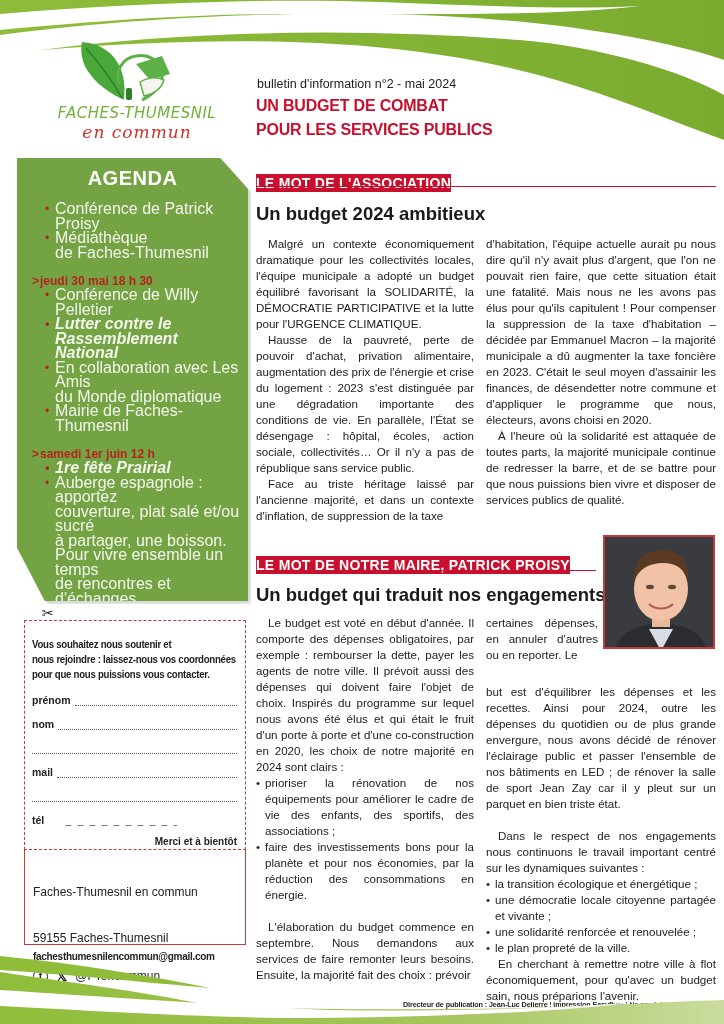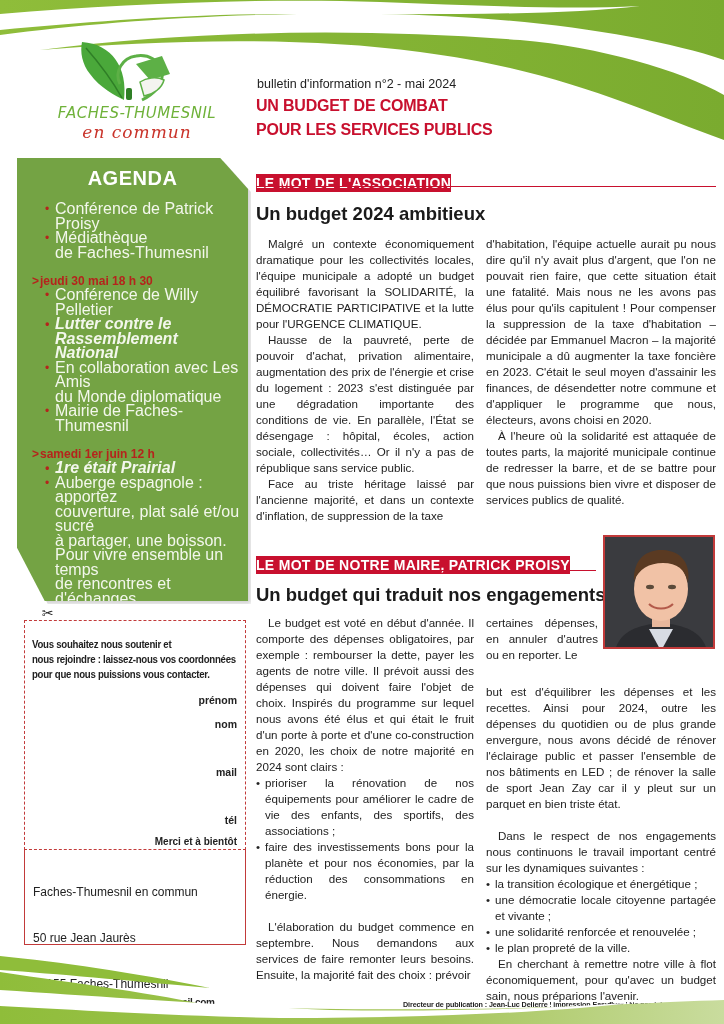--- a/index.html
+++ b/index.html
@@ -47,21 +47,21 @@
   .event li .indent1 { display: block; padding-left: 12px; }
   .event li .indent2 { display: block; padding-left: 40px; }
 
   
   .scissors { position: absolute; left: 42px; top: 605px; font-size: 14px; color: #222; }
   .coupon { position: absolute; left: 24px; top: 620px; width: 222px; height: 230px;
             border: 1.5px dashed #c23a3a; padding: 16px 8px 0 7px; }
   .coupon-intro { font-family: "Liberation Sans", sans-serif; font-weight: bold; font-size: 10.5px;
                   line-height: 15px; color: #222; letter-spacing: -0.3px; transform: scaleX(0.92); transform-origin: left; width: 225px; }
   .field { display: flex; align-items: flex-end; font-family: "Liberation Sans", sans-serif;
-           font-weight: bold; font-size: 10.5px; color: #222; height: 12px; margin-top: 12px; flex-direction: column; }
+           font-weight: bold; font-size: 10.5px; color: #222; height: 12px; margin-top: 12px; }
   .field .line { flex: 1; border-bottom: 1px dotted #555; margin-left: 4px; height: 9px; }
   .field.blank { margin-top: 12px; }
   .field.tel .line { border-bottom: none; background-image: linear-gradient(to right, #777 50%, transparent 50%);
                      background-size: 12px 1px; background-repeat: repeat-x; background-position: bottom;
                      margin-left: 18px; margin-right: 60px; height: 6px; }
   .coupon-thanks { text-align: right; font-family: "Liberation Sans", sans-serif; font-weight: bold;
                    font-size: 10px; margin-top: 10px; color: #222; }
 
   .contact { position: absolute; left: 24px; top: 849px; width: 222px; height: 96px;
              border: 1.5px solid #c23a3a; border-top: none; padding: 5px 8px; }
@@ -144,21 +144,21 @@
       <li>Conférence de Willy Pelletier</li>
       <li class="em"><span>Lutter contre le Rassemblement</span><span style="display:block">National</span></li>
       <li><span>En collaboration avec Les Amis</span><span style="display:block">du Monde diplomatique</span></li>
       <li>Mairie de Faches-Thumesnil</li>
     </ul>
   </div>
 
   <div class="event" style="margin-top:14px">
     <div class="event-date"><span class="arrow">&gt;</span><span>samedi 1er juin  12 h</span></div>
     <ul>
-      <li class="em">1re était Prairial</li>
+      <li class="em">1re fête Prairial</li>
       <li>
         <span>Auberge espagnole : apportez</span>
         <span style="display:block">couverture, plat salé et/ou sucré</span>
         <span style="display:block">à partager, une boisson.</span>
         <span style="display:block">Pour vivre ensemble un temps</span>
         <span style="display:block">de rencontres et d'échanges</span>
         <span style="display:block">sympathique.</span>
       </li>
       <li>
         <span>Espace étang, Espace naturel</span>
@@ -196,21 +196,20 @@
     </div>
   <div class="field tel">
       <span>tél</span>
       <span class="line"></span>
     </div>
   <div class="coupon-thanks">Merci et à bientôt</div>
 </div>
 
 <div class="contact">
   <p>Faches-Thumesnil en commun</p>
-  <p>50 rue Jean Jaurès</p>
   <p>59155 Faches-Thumesnil</p>
   <p class="email">fachesthumesnilencommun@gmail.com</p>
   <div class="social">
     <span class="fb-icon">f</span>
     <span class="x-icon">𝕏</span>
     <span>@FTencommun</span>
   </div>
 </div>
 
 <div class="section-label" style="left:256px; top:174px;">LE MOT DE L'ASSOCIATION</div>

